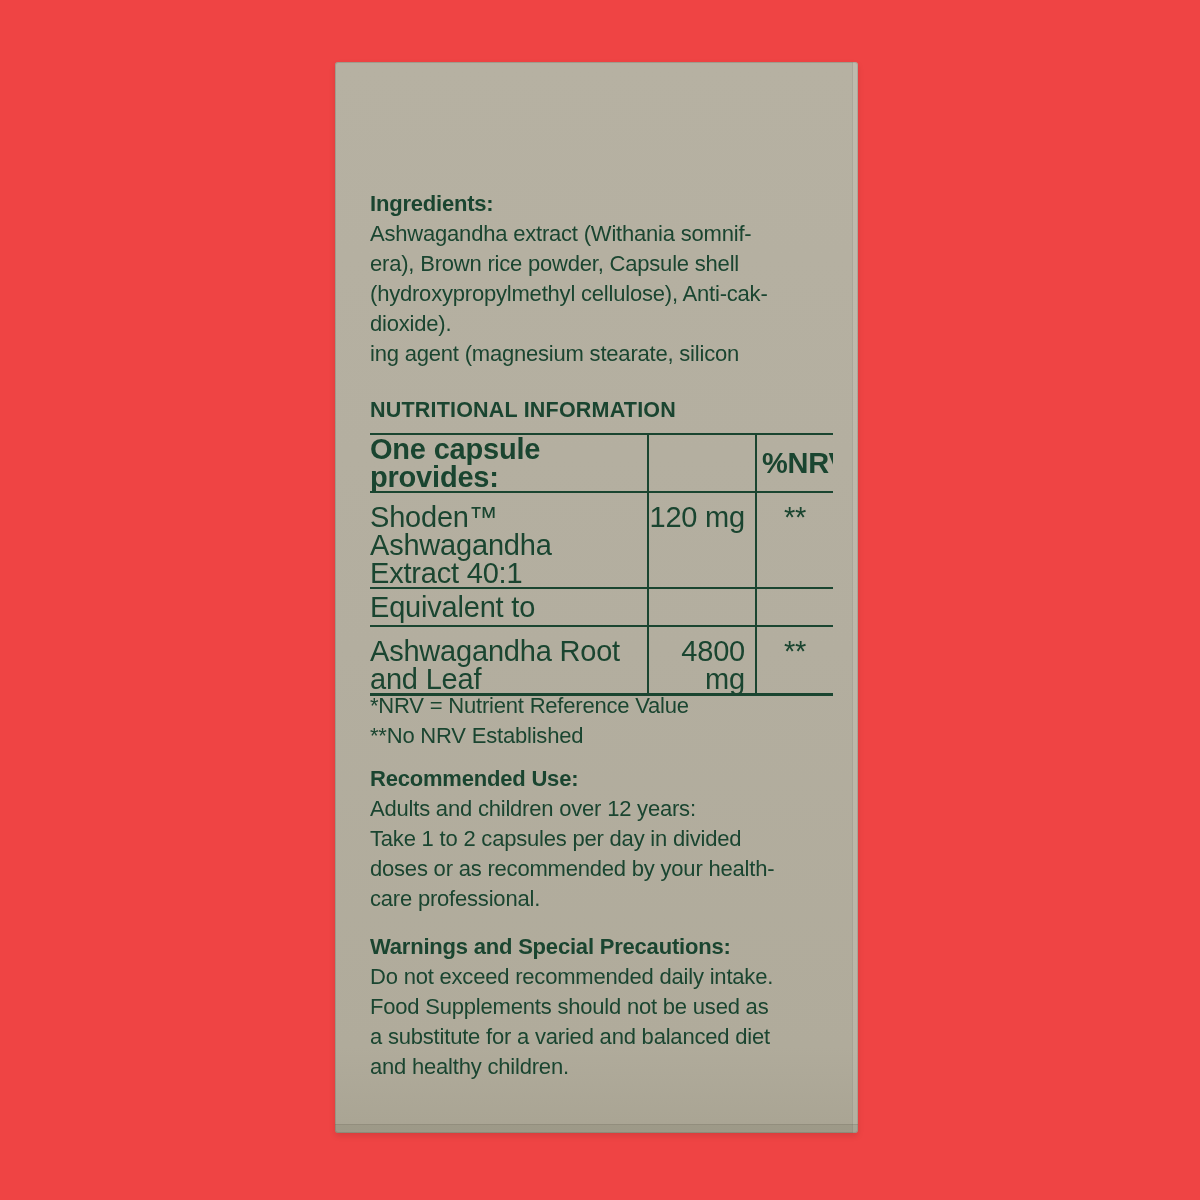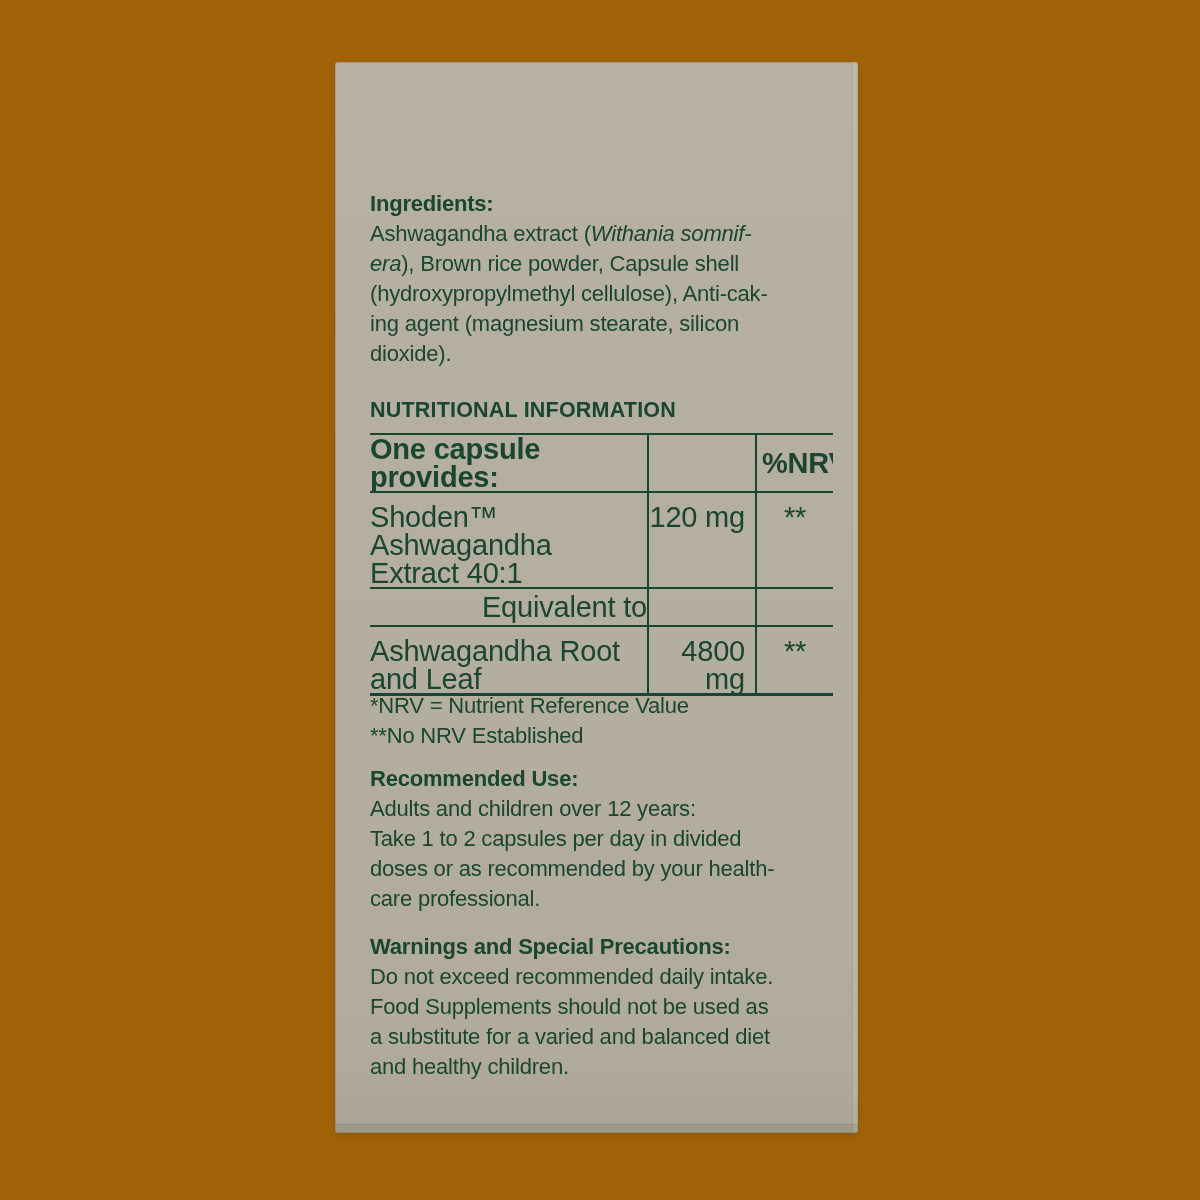--- a/index.html
+++ b/index.html
@@ -3,21 +3,21 @@
 <meta charset="utf-8">
 <style>
   :root{
     --green:#1a4530;
     --box-bg:#b3ae9f;
   }
   *{margin:0;padding:0;box-sizing:border-box;}
   html,body{width:1200px;height:1200px;background:#ffffff;overflow:hidden;}
   body{font-family:"Liberation Sans","DejaVu Sans",sans-serif;color:var(--green);}
 
-  .stage{position:relative;width:1200px;height:1200px;background:#a16207;}
+  .stage{position:relative;width:1200px;height:1200px;background:#ef4444;}
 
   .box{
     position:absolute;left:335px;top:62px;width:523px;height:1071px;
     background:linear-gradient(180deg,#b6b1a2 0%,#b3ae9f 55%,#b0ab9b 92%,#a9a493 100%);
     border-radius:3px;
     box-shadow:inset 0 0 0 1px rgba(110,105,90,.30), 0 3px 6px rgba(0,0,0,.10);
   }
   .edge-right{
     position:absolute;top:0;right:0;width:6px;height:100%;
     background:rgba(255,255,255,.12);
@@ -26,40 +26,40 @@
   }
   .edge-bottom{
     position:absolute;left:0;bottom:0;width:100%;height:9px;
     background:rgba(60,55,40,.10);
     border-top:1px solid rgba(100,95,80,.20);
     border-radius:0 0 3px 3px;
   }
 
   .content{position:absolute;inset:0;font-size:22px;line-height:30px;letter-spacing:-0.2px;}
   .b{font-weight:700;}
-  .it{font-style:italic;}
+  .it{}
 
   .sec-ingredients{position:absolute;left:35px;top:127px;width:470px;}
   .nutri-title{position:absolute;left:35px;top:333px;font-size:21.5px;font-weight:700;letter-spacing:.2px;}
 
   table.nutri{
     position:absolute;left:35px;top:371px;width:463px;
     border-collapse:collapse;table-layout:fixed;
     font-size:29px;line-height:28px;letter-spacing:-0.2px;color:var(--green);
   }
   table.nutri td{overflow:hidden;}
   .c1{width:278px;}
   .c2{width:108px;text-align:right;padding-right:10px;}
   .c3{width:77px;text-align:center;}
   tr.hrow{height:40px;}
   tr.hrow td{border-top:2px solid var(--green);border-bottom:2px solid var(--green);vertical-align:middle;}
   tr.hrow .c3{text-align:left;padding-left:5px;}
   tr.r1{height:67px;}
   tr.r2{height:38px;}
-  tr.r2 td{border-top:2px solid var(--green);vertical-align:middle;text-align:right;}
+  tr.r2 td{border-top:2px solid var(--green);vertical-align:middle;}
   tr.r3{height:63px;margin-left:20px;}
   tr.r3 td{border-top:2px solid var(--green);border-bottom:3px solid var(--green);}
   tr.r1 td, tr.r3 td{vertical-align:top;padding-top:10px;}
   td.vline{border-left:2px solid var(--green);}
 
   .footnotes{position:absolute;left:35px;top:601px;margin-top:28px;}
   .sec-recommended{position:absolute;left:35px;top:702px;width:480px;}
   .sec-warnings{position:absolute;left:35px;top:870px;width:480px;}
 </style>
 </head>
@@ -71,22 +71,22 @@
     <div class="edge-bottom"></div>
 
     <div class="content">
 
       <section class="sec-ingredients">
         <div class="b">Ingredients:</div>
         <div>
             <div><span>Ashwagandha extract (</span><span class="it">Withania somnif-</span></div>
             <div><span class="it">era</span><span>), Brown rice powder, Capsule shell</span></div>
             <div><span>(hydroxypropylmethyl cellulose), Anti-cak-</span></div>
+            <div><span>dioxide).</span></div>
             <div><span>ing agent (magnesium stearate, silicon</span></div>
-            <div><span>dioxide).</span></div>
           </div>
       </section>
 
       <div class="nutri-title">NUTRITIONAL INFORMATION</div>
 
       <table class="nutri">
         <tbody>
             <tr class="hrow">
           <td class="c1 b">One capsule provides:</td>
           <td class="c2 vline"></td>

